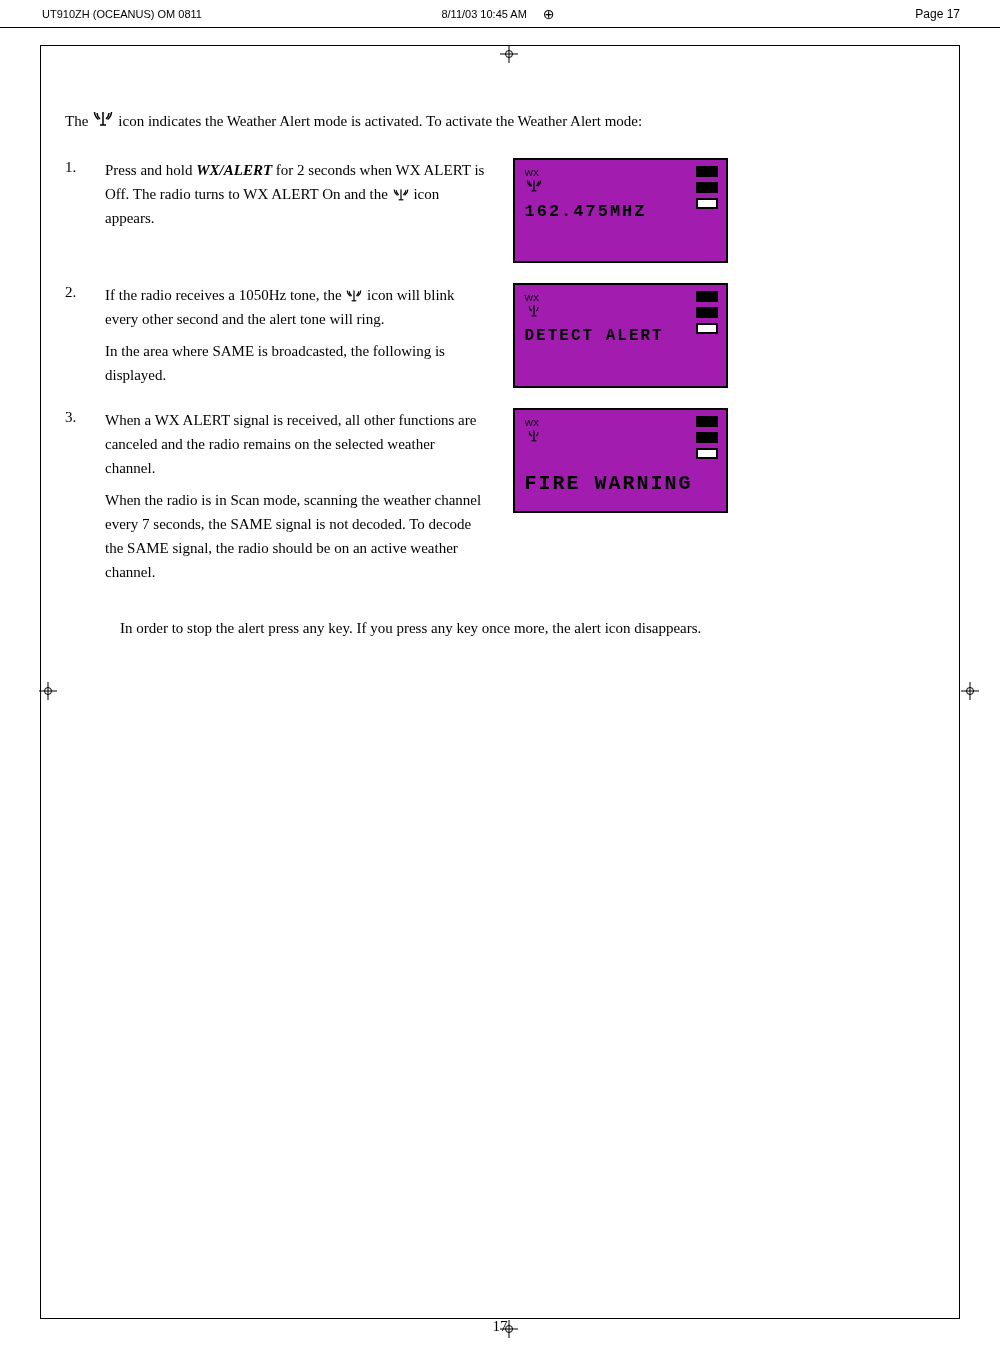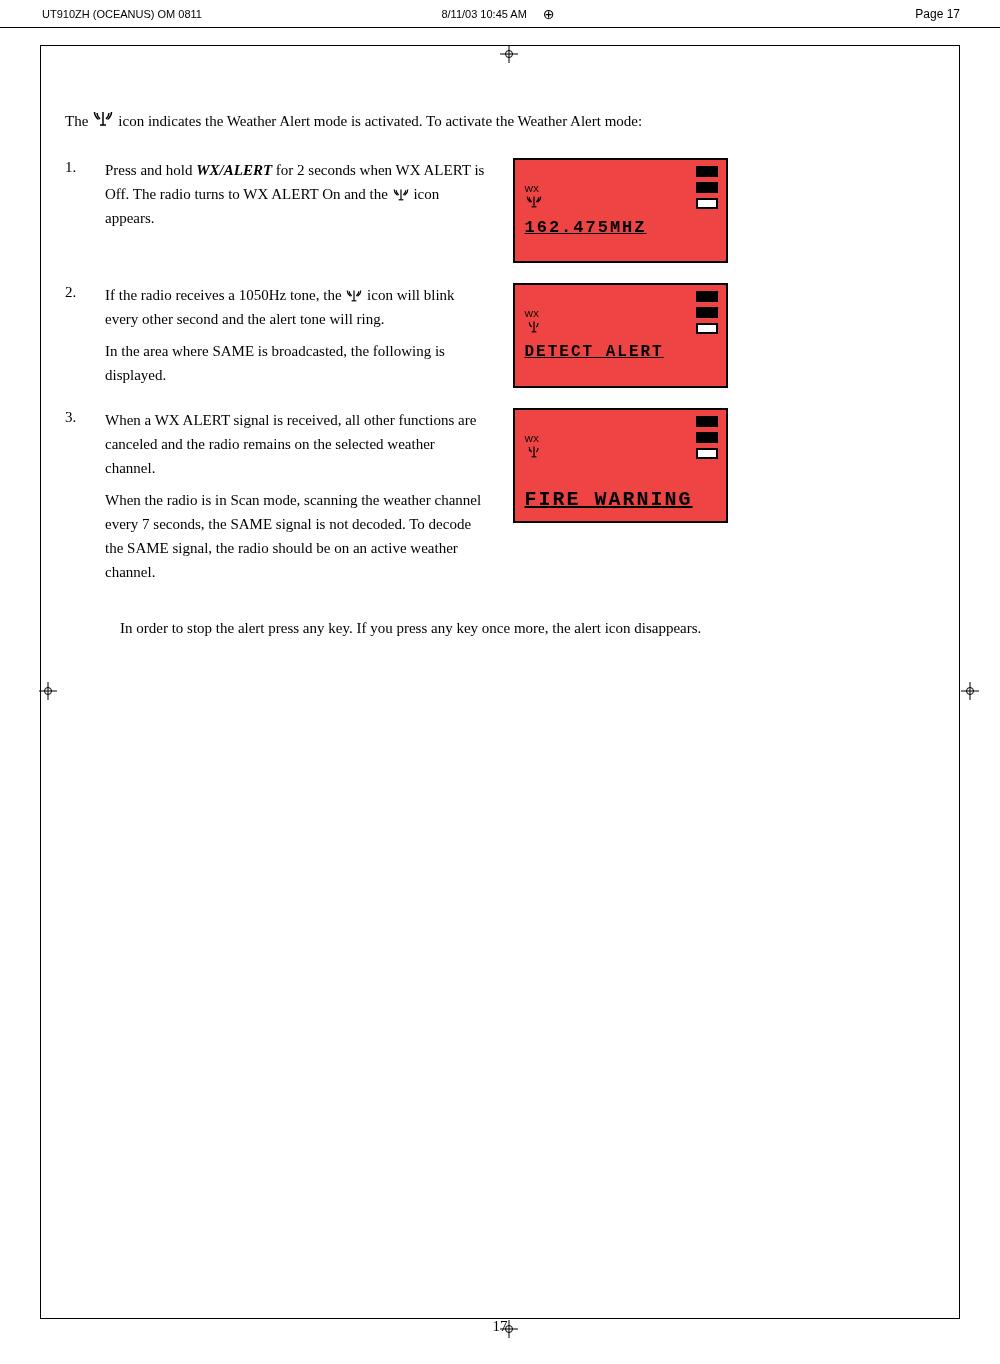--- a/index.html
+++ b/index.html
@@ -240,22 +240,22 @@
       top: 50%;
       transform: translateY(-50%);
     }
 
     
     .display-box {
       border: 2.5px solid #000;
       width: 215px;
       min-height: 105px;
       position: relative;
-      padding: 24px 10px 10px 10px;
-      background: #ef4444;
+      padding: 8px 10px 10px 10px;
+      background: #a21caf;
     }
 
     .disp-header {
       display: flex;
       justify-content: space-between;
       align-items: flex-start;
       margin-bottom: 2px;
     }
 
     .disp-wx {
@@ -266,21 +266,20 @@
     }
 
     .disp-main-text {
       font-family: 'Courier New', monospace;
       font-size: 20px;
       font-weight: bold;
       letter-spacing: 3px;
       text-align: left;
       margin-top: 4px;
       white-space: nowrap;
-      text-decoration: underline;
     }
 
     .disp-main-text.small-freq {
       font-size: 17px;
       letter-spacing: 2px;
     }
 
     
     .right-segs {
       position: absolute;

